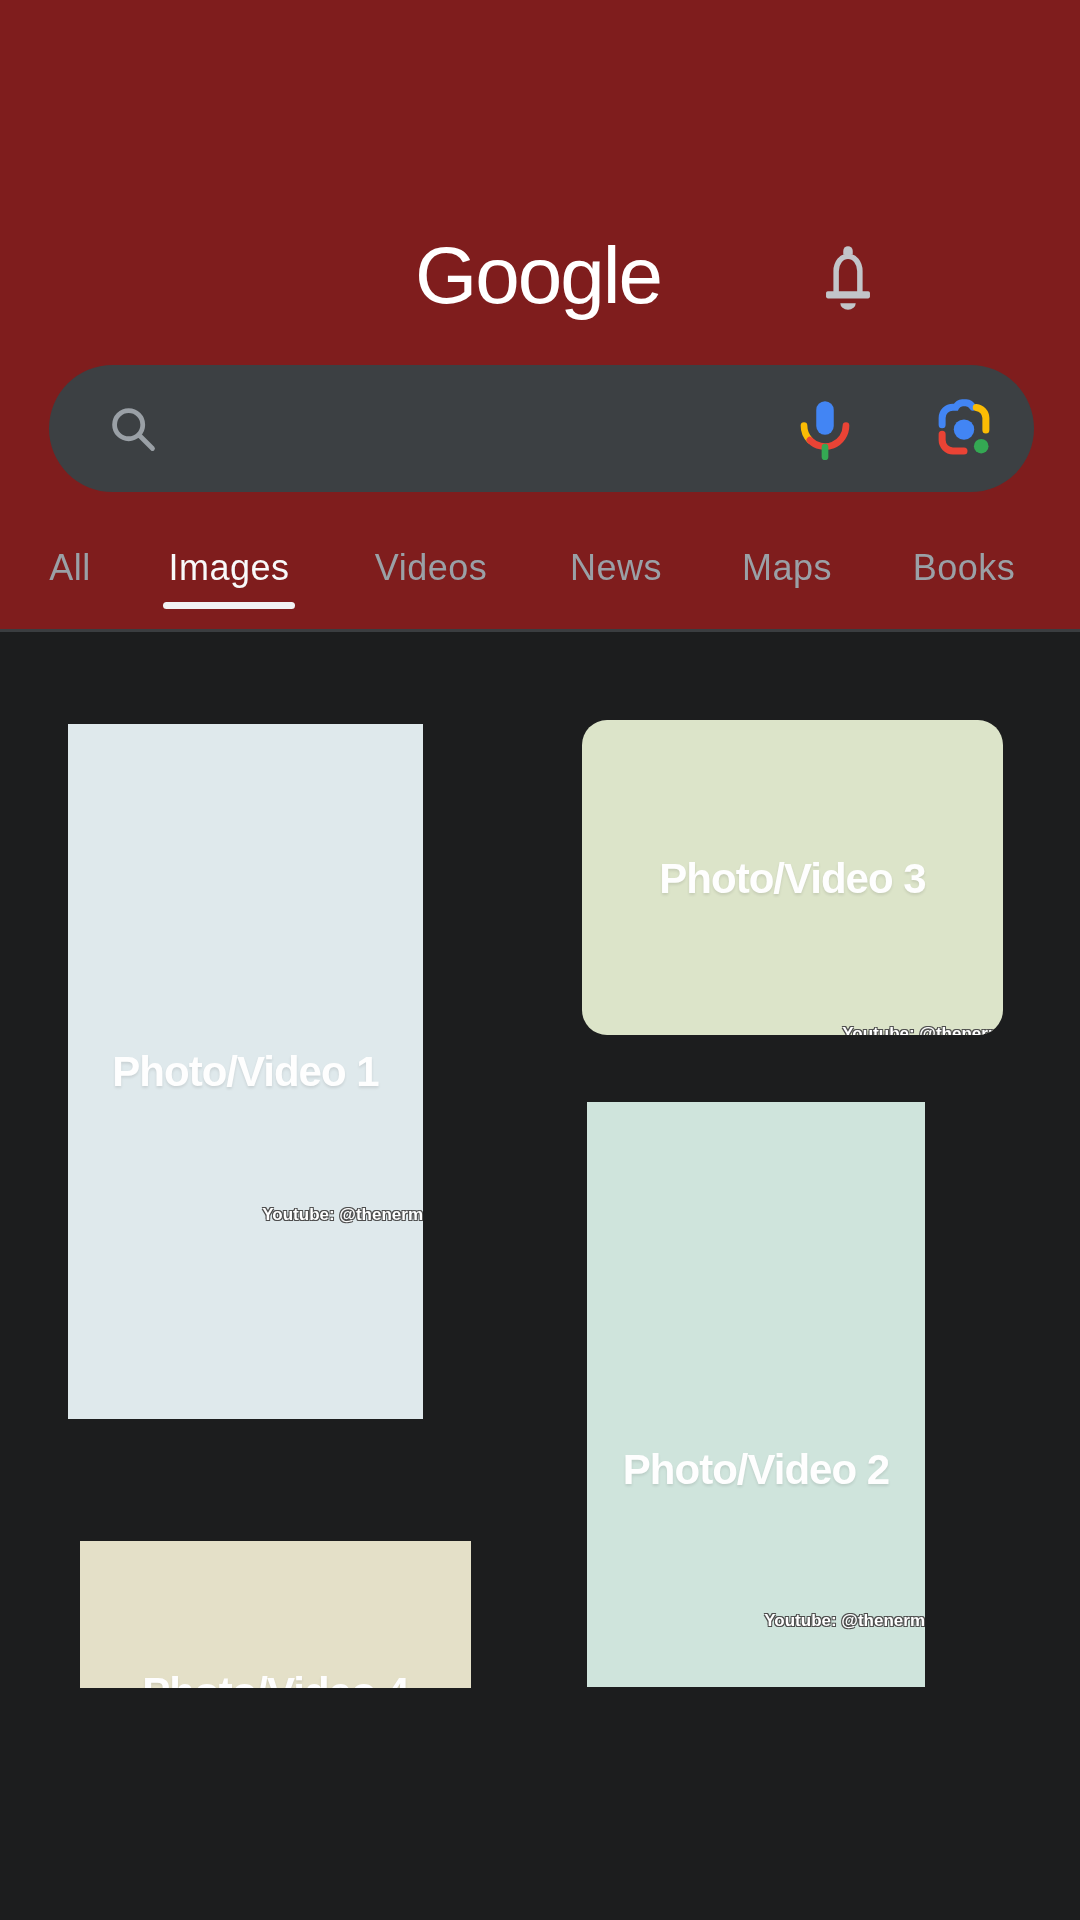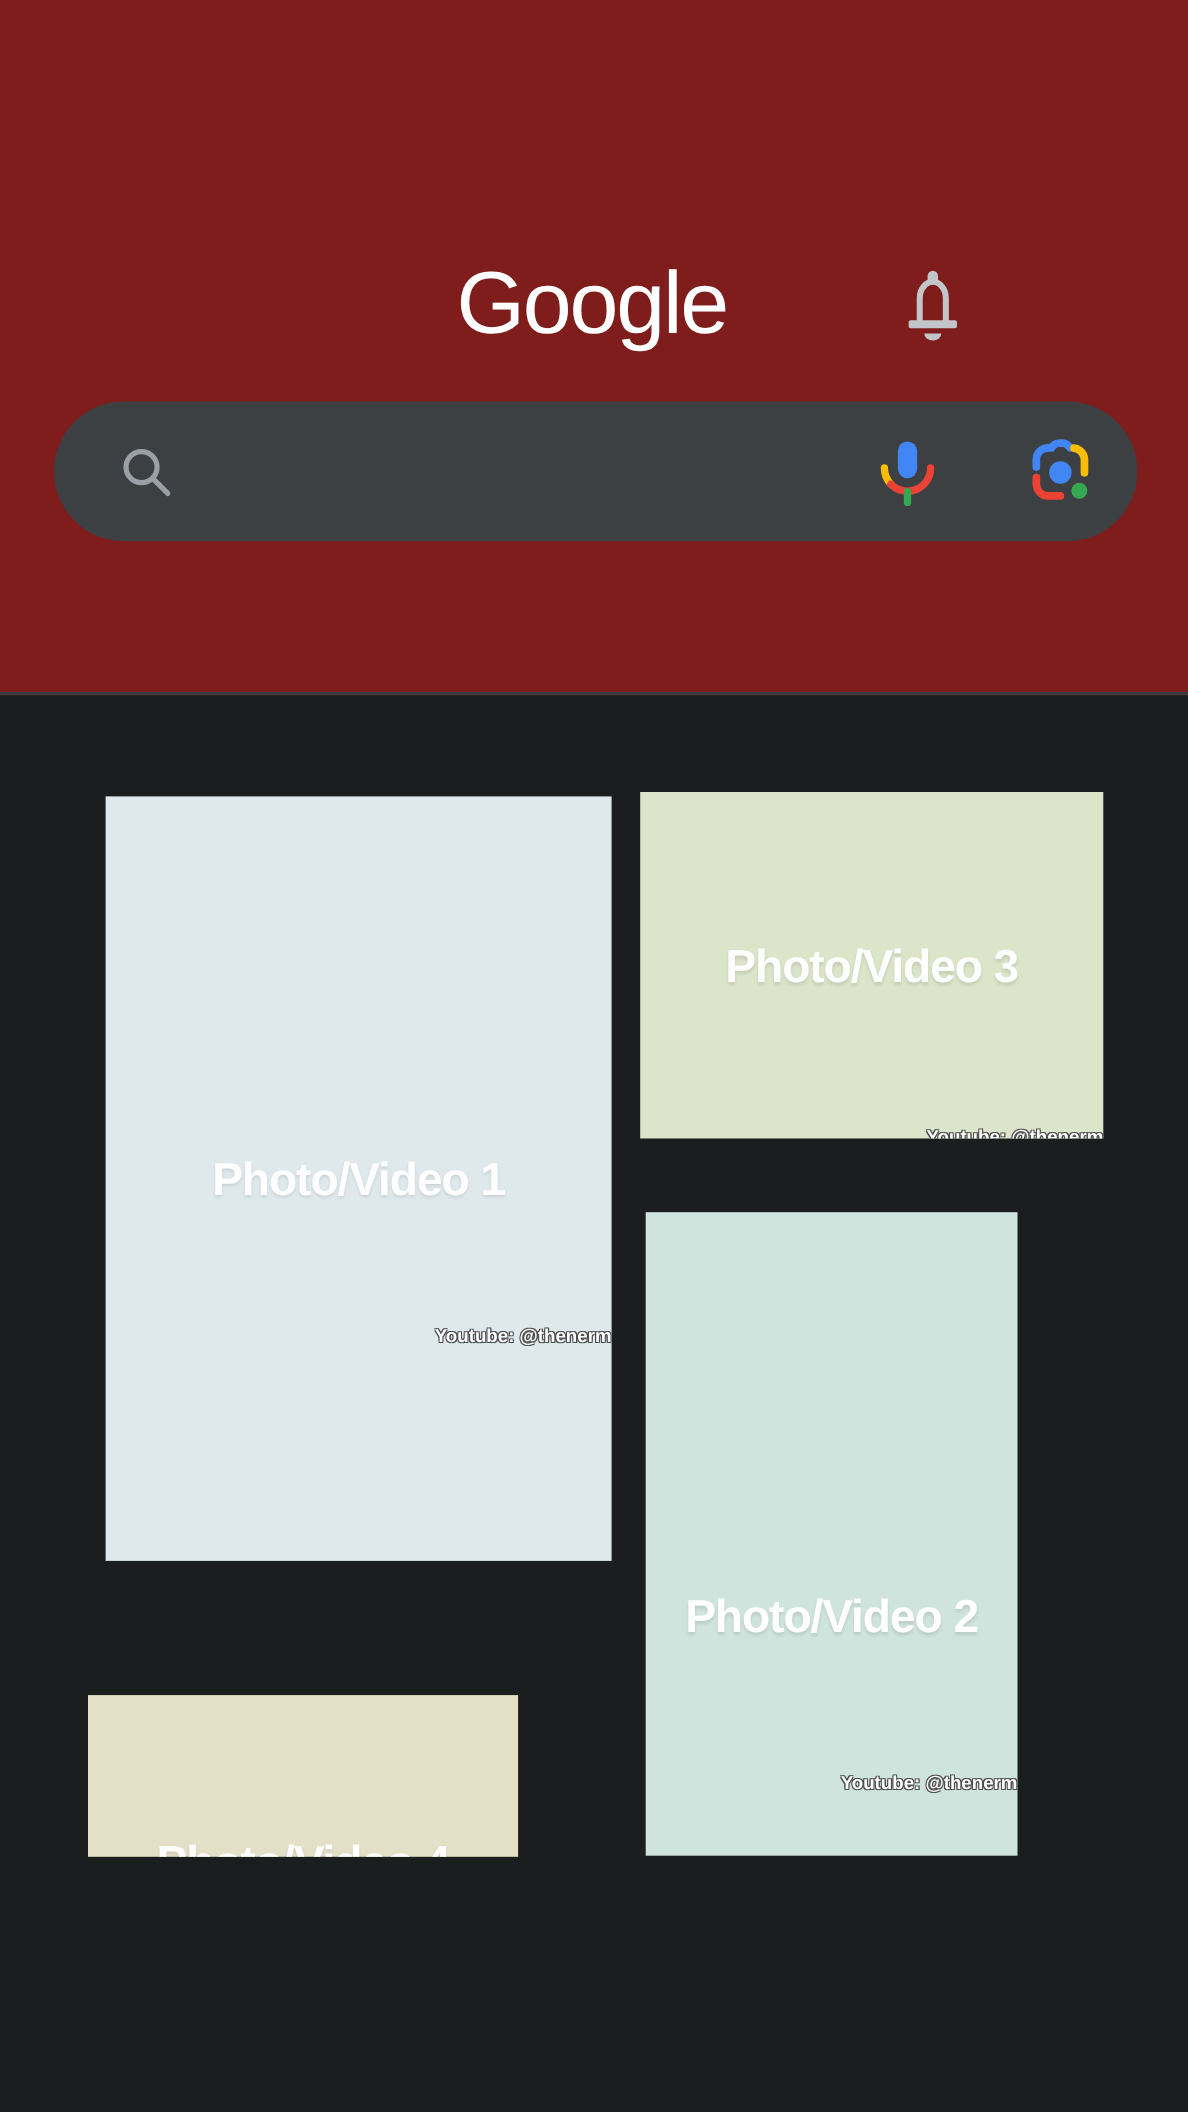--- a/index.html
+++ b/index.html
@@ -69,23 +69,23 @@
   }
   .divider{
     position:absolute;left:0;top:629px;width:1080px;height:3px;
     background:#3a3d40;
   }
 
   
   .card{
     position:absolute;overflow:hidden;cursor:pointer;
   }
-  .card1{left:96px;top:724px;width:460px;height:695px;}
+  .card1{left:68px;top:724px;width:355px;height:695px;}
   .card2{left:587px;top:1102px;width:338px;height:585px;}
-  .card3{left:582px;top:720px;width:421px;height:315px;}
+  .card3{left:582px;top:720px;width:421px;height:315px;border-radius:25px;}
   .card4{left:80px;top:1541px;width:391px;height:147px;}
   .card-title{
     position:absolute;left:0;width:100%;
     text-align:center;
     color:#fefefe;font-weight:bold;font-size:42px;line-height:50px;
     letter-spacing:-1px;
     text-shadow:0 2px 3px rgba(0,0,0,0.10);
   }
   .card1 .card-title{top:323px;}
   .card2 .card-title{top:343px;}
@@ -145,20 +145,29 @@
             <path d="M4.5 10.5 V8.2 A3.7 3.7 0 0 1 8.2 4.5 H9.2 A3 3 0 0 1 11.5 3 H12.7 A3 3 0 0 1 15 4.5" stroke="#4285f4" stroke-width="2.4" stroke-linecap="round"></path>
             <path d="M16.2 4.6 A3.7 3.7 0 0 1 19.5 8.2 V12.3" stroke="#fbbc04" stroke-width="2.4" stroke-linecap="round"></path>
             <path d="M4.5 13.8 V15.8 A3.7 3.7 0 0 0 8.2 19.5 H12" stroke="#ea4335" stroke-width="2.4" stroke-linecap="round"></path>
             <circle cx="12" cy="12.2" r="3.5" fill="#4285f4"></circle>
             <circle cx="17.9" cy="17.9" r="2.5" fill="#34a853"></circle>
           </svg>
         </span>
       </button>
     </div>
 
+    <div class="tabs">
+      <button class="tab" style="left:70px">All</button>
+      <button class="tab active" style="left:229px">Images</button>
+      <button class="tab" style="left:431px">Videos</button>
+      <button class="tab" style="left:616px">News</button>
+      <button class="tab" style="left:787px">Maps</button>
+      <button class="tab" style="left:964px">Books</button>
+      <div class="tab-underline"></div>
+    </div>
     <div class="divider"></div>
   </div>
 
   <div class="card card1" style="background-color: rgb(223, 233, 236);">
     <div class="card-title">Photo/Video 1</div>
     <div class="card-attr">Youtube: @thenerm</div>
   </div>
 
   <div class="card card3" style="background-color: rgb(220, 228, 201);">
     <div class="card-title">Photo/Video 3</div>

